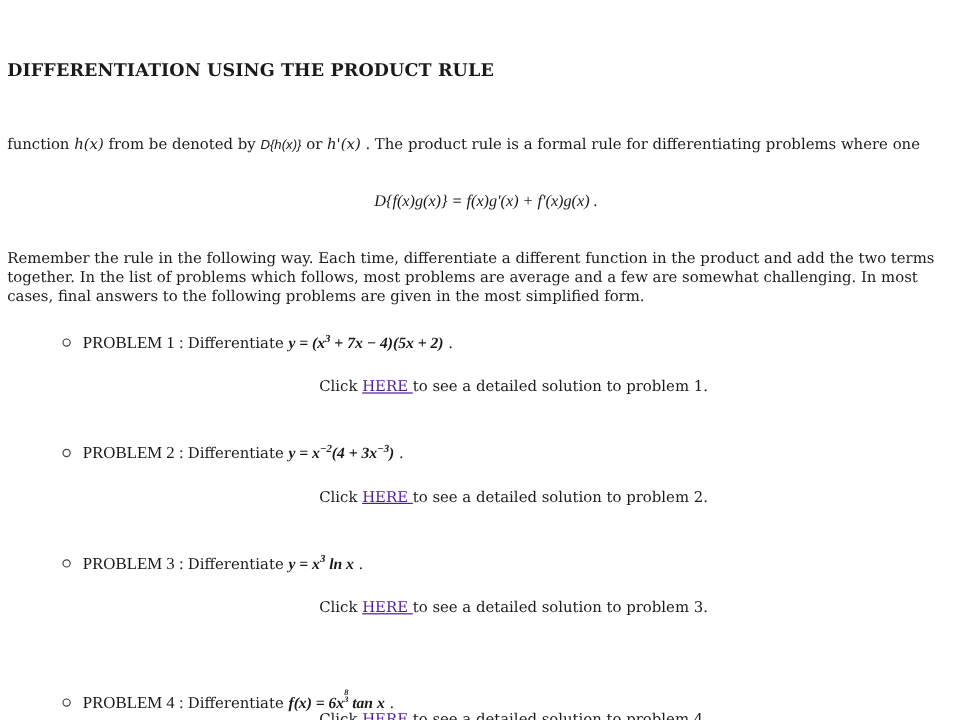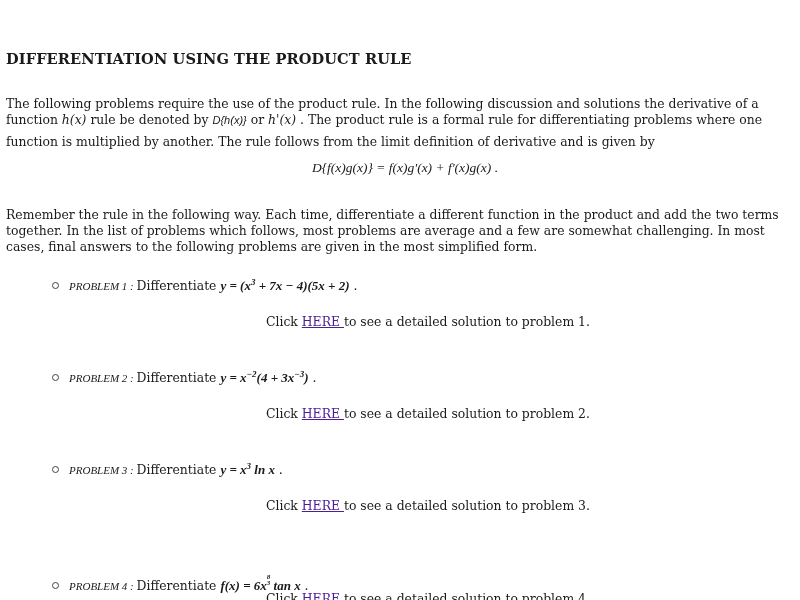--- a/index.html
+++ b/index.html
@@ -72,23 +72,22 @@
       width: 5px;
       height: 5px;
       border: 1px solid #444;
       border-radius: 50%;
       margin-right: 10px;
       vertical-align: middle;
       position: relative;
       top: -1px;
     }
     .problem-label {
-      font-style: italic;
       font-family: "Liberation Serif", serif;
-      font-size: 11px;
+      font-size: 14px;
       text-align: right;
     }
     .problem-math {
       font-family: "Liberation Serif", serif;
       font-style: italic;
       font-size: 13px;
       font-weight: bold;
     }
     .solution {
       position: absolute;
@@ -110,23 +109,22 @@
     }
   </style>
 </head>
 <body>
 
 <div class="page">
 
   <h1 class="title">DIFFERENTIATION USING THE PRODUCT RULE</h1>
 
   <p class="para para1">
-    <span>The following problems require the use of the product rule. In the following discussion and solutions the derivative of a</span><br>
-    <span>function </span><span class="ital">h(x)</span><span> rule be denoted by </span><span class="math">D{h(x)}</span><span> or </span><span class="ital">h'(x)</span><span> . The product rule is a formal rule for differentiating problems where one</span>
-    <span class="line3">function is multiplied by another. The rule follows from the limit definition of derivative and is given by</span>
+    <br>
+    <span>function </span><span class="ital">h(x)</span><span> from be denoted by </span><span class="math">D{h(x)}</span><span> or </span><span class="ital">h'(x)</span><span> . The product rule is a formal rule for differentiating problems where one</span>
   </p>
 
   <div class="formula">D{f(x)g(x)} = f(x)g'(x) + f'(x)g(x) .</div>
 
   <p class="para para2">Remember the rule in the following way. Each time, differentiate a different function in the product and add the two terms together. In the list of problems which follows, most problems are average and a few are somewhat challenging. In most cases, final answers to the following problems are given in the most simplified form.</p>
 
   <div class="problem" style="top:278px;">
     <span class="bullet"></span><span class="problem-label">PROBLEM 1</span><span class="problem-label"> : </span><span>Differentiate </span><span class="problem-math"><span>y = (x</span><sup>3</sup><span> + 7x − 4)(5x + 2)</span></span><span> .</span>
   </div>
   <div class="solution" style="top:314px;">

